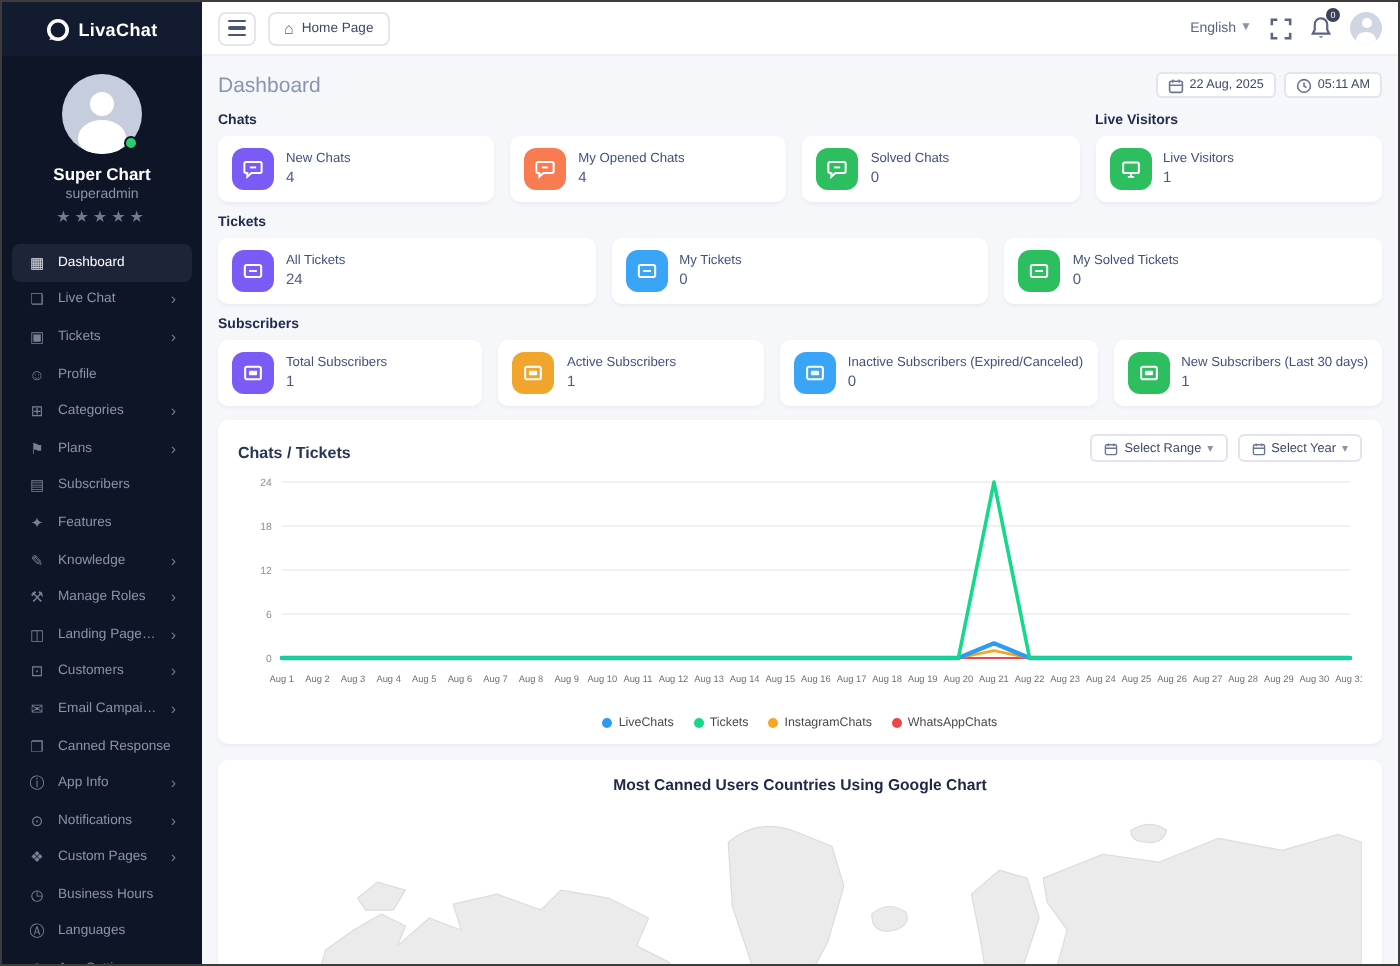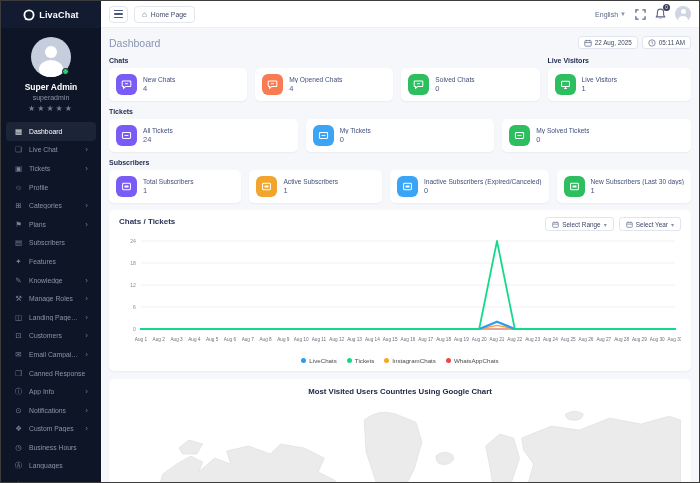--- a/index.html
+++ b/index.html
@@ -57,21 +57,21 @@
   .group-title { font-size:7px; font-weight:bold; color:#1f2b4d; margin-bottom:4px; }
   .cards { display:flex; gap:8px; flex:1; }
   .stat-card { flex:1; background:#fff; border-radius:5px; box-shadow:0 1px 2px rgba(15,25,60,.05); display:flex; align-items:center; gap:6px; padding:5px 7px; height:33px; }
   .stat-ico { width:21px; height:21px; border-radius:6px; flex:0 0 21px; display:flex; align-items:center; justify-content:center; }
   .stat-txt { overflow:hidden; }
   .stat-label { font-size:6.6px; color:#41507c; white-space:nowrap; overflow:hidden; text-overflow:ellipsis; }
   .stat-value { font-size:7.5px; color:#4c5a80; margin-top:1.5px; }
 
   .panel { background:#fff; border-radius:5px; box-shadow:0 1px 2px rgba(15,25,60,.05); }
   .chart-card { padding:7px 10px 4px; margin-bottom:8px; }
-  .chart-head { display:flex; align-items:flex-start; margin-bottom:2px; }
+  .chart-head { display:flex; align-items:flex-end; margin-bottom:2px; }
   .chart-title { font-size:8px; font-weight:bold; color:#2a3556; }
   .chart-btns { margin-left:auto; display:flex; gap:5px; }
   .sel-btn { display:flex; align-items:center; gap:3px; border:1px solid #e2e5ee; background:#fff; border-radius:3px; height:14px; padding:0 6px; font-size:6.4px; color:#3c4966; cursor:pointer; }
   .legend { display:flex; justify-content:center; gap:10px; padding:2px 0 3px; }
   .legend-item { display:flex; align-items:center; gap:3px; font-size:6.2px; color:#4a4a4a; }
   .legend-dot { width:5px; height:5px; border-radius:50%; }
 
   .map-card { padding:8px 10px 0; }
   .map-title { text-align:center; font-size:7.8px; font-weight:bold; color:#202a47; margin-bottom:8px; }
   .map-wrap svg { display:block; width:100%; }
@@ -92,21 +92,21 @@
       <span class="logo-text">LivaChat</span>
     </div>
     <div class="profile">
       <div class="avatar-wrap">
         <div class="avatar">
           <div class="head"></div>
             <div class="body"></div>
         </div>
         <div class="status-dot"></div>
       </div>
-      <div class="uname">Super Admin</div>
+      <div class="uname">Super Chart</div>
       <div class="uhandle">superadmin</div>
       <div class="stars" id="stars">★★★★★</div>
     </div>
     <nav class="menu" id="menu">
         <div class="menu-item active">
           <span class="mi-icon">▦</span>
           <span class="mi-label">Dashboard</span>
         </div>
         <div class="menu-item">
           <span class="mi-icon">❏</span>
@@ -499,21 +499,21 @@
             <span>InstagramChats</span>
           </span>
           <span class="legend-item">
             <span class="legend-dot" style="background: rgb(238, 69, 71);"></span>
             <span>WhatsAppChats</span>
           </span>
         </div>
     </section>
 
     <section class="panel map-card">
-      <h3 class="map-title">Most Visited Users Countries Using Google Chart</h3>
+      <h3 class="map-title">Most Canned Users Countries Using Google Chart</h3>
       <div class="map-wrap">
         <svg viewBox="0 0 564 110" height="110">
           <g fill="#ebebeb" stroke="#dcdcdc" stroke-width="0.6" stroke-linejoin="round">
             <path d="M18,110 L26,92 L40,84 L44,70 L58,60 L72,52 L84,58 L80,68 L96,54 L112,60 L108,47 L130,42 L152,50 L162,40 L186,44 L206,54 L200,68 L216,76 L228,92 L236,108 L232,110 Z"></path>
             <path d="M60,44 L70,36 L84,40 L78,50 L64,50 Z"></path>
             <path d="M246,16 Q260,4 278,10 L298,18 L304,38 L296,66 L282,92 L268,98 L258,78 L248,48 Z"></path>
             <path d="M318,52 q8,-7 17,-1 q3,6 -5,9 q-12,3 -12,-8 Z"></path>
             <path d="M352,88 q6,-8 12,-3 q3,6 -3,10 q-9,3 -9,-7 Z"></path>
             <path d="M368,42 L382,30 L396,34 L402,54 L394,78 L386,94 L376,86 L372,62 Z"></path>
             <path d="M404,34 L434,22 L462,26 L492,14 L524,20 L552,12 L564,16 L564,110 L416,110 L410,82 L416,60 L406,46 Z"></path>

